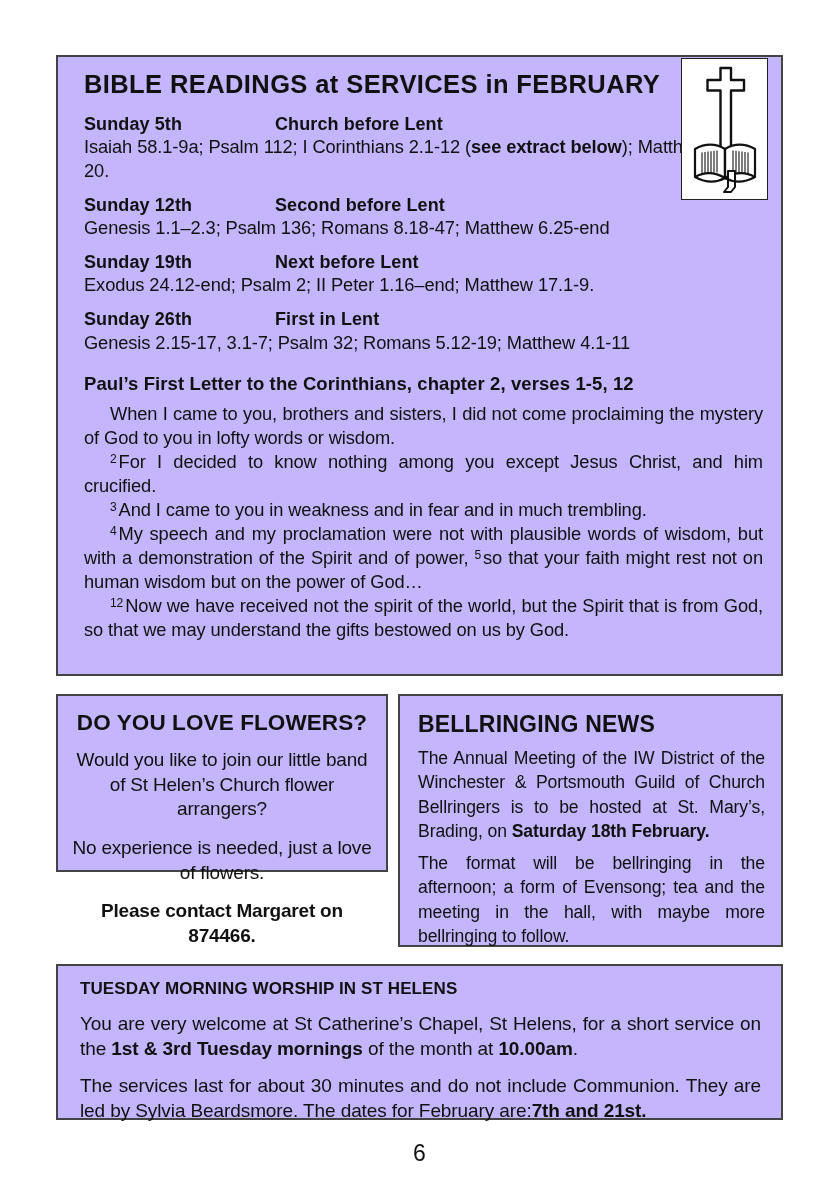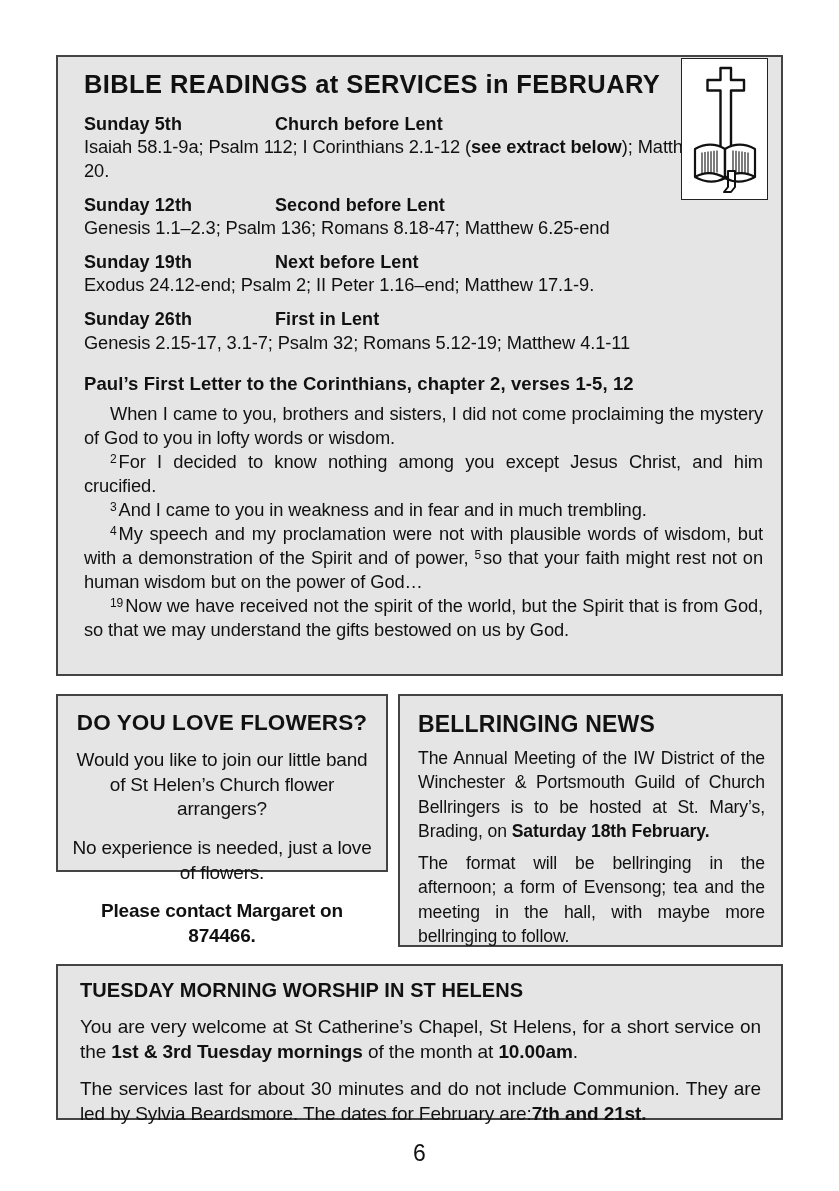--- a/index.html
+++ b/index.html
@@ -19,21 +19,21 @@
   .page {
     position: absolute;
     left: 0; top: 0;
     width: 839px;
     height: 1191px;
   }
 
   .box {
     position: absolute;
     border: 2px solid #444444;
-    background: #e5e5e5;
+    background: #c4b5fd;
     box-sizing: border-box;
   }
 
   
   #bible-box {
     left: 56px;
     top: 55px;
     width: 727px;
     height: 621px;
     padding: 14px 18px 10px 26px;
@@ -150,21 +150,21 @@
 
   
   #tuesday-box {
     left: 56px;
     top: 964px;
     width: 727px;
     height: 156px;
     padding: 11px 20px 10px 22px;
   }
   #tuesday-title {
-    font-size: 20px;
+    font-size: 17px;
     font-weight: bold;
     margin: 2px 0 11px 0;
     letter-spacing: 0.1px;
   }
   .tue-p {
     font-size: 19px;
     line-height: 1.32;
     text-align: justify;
     margin: 12px 0 11px 0;
     letter-spacing: -0.1px;
@@ -227,21 +227,21 @@
     <div id="extract-title">Paul’s First Letter to the Corinthians, chapter 2, verses 1-5, 12</div>
 
     <p class="extract-p"><span>When I came to you, brothers and sisters, I did not come proclaiming the mystery of God to you in lofty words or wisdom.</span></p>
 
     <p class="extract-p"><sup>2</sup><span>For I decided to know nothing among you except Jesus Christ, and him crucified.</span></p>
 
     <p class="extract-p last"><sup>3</sup><span>And I came to you in weakness and in fear and in much trembling.</span></p>
 
     <p class="extract-p"><sup>4</sup><span>My speech and my proclamation were not with plausible words of wisdom, but with a demonstration of the Spirit and of power,</span> <sup>5</sup><span>so that your faith might rest not on human wisdom but on the power of God…</span></p>
 
-    <p class="extract-p"><sup>19</sup><span>Now we have received not the spirit of the world, but the Spirit that is from God, so that we may understand the gifts bestowed on us by God.</span></p>
+    <p class="extract-p"><sup>12</sup><span>Now we have received not the spirit of the world, but the Spirit that is from God, so that we may understand the gifts bestowed on us by God.</span></p>
   </div>
 
   <div id="bible-icon-frame">
     <svg width="84" height="139" viewBox="0 0 84 139" xmlns="http://www.w3.org/2000/svg">
 
       <g fill="#ffffff" stroke="#111111" stroke-width="2.4" stroke-linejoin="round">
         <path d="M38.5 9 L49 9 L49 21 L62 21 L62 31.5 L49 31.5 L49 45 L49 112 L38.5 112 L38.5 31.5 L25.5 31.5 L25.5 21 L38.5 21 Z"></path>
       </g>
 
       <g fill="#ffffff" stroke="#111111" stroke-width="2.2" stroke-linejoin="round">

